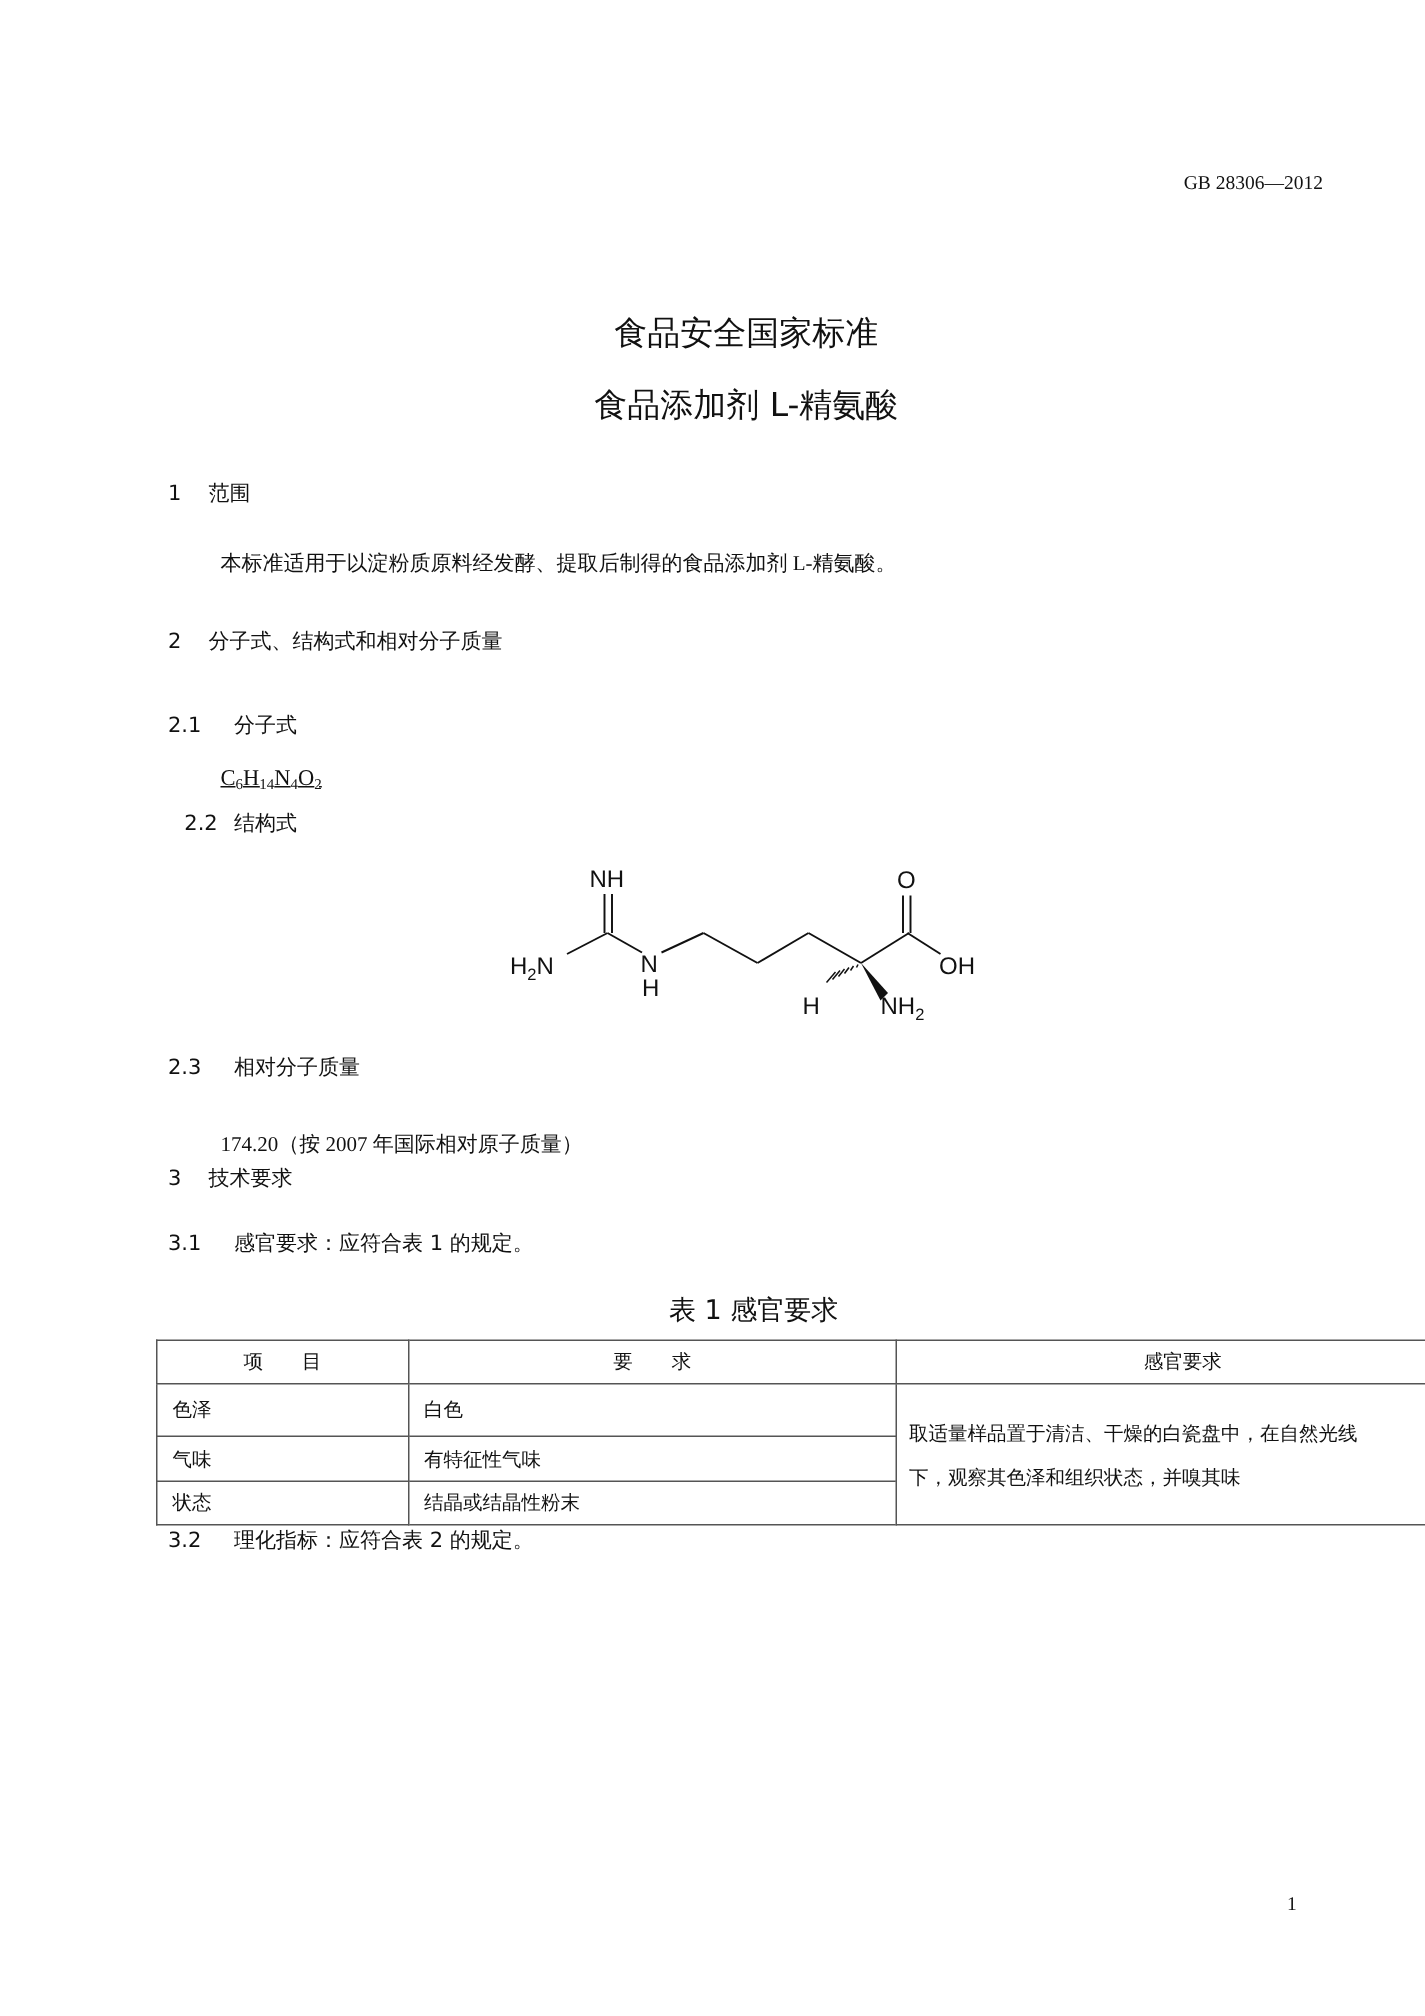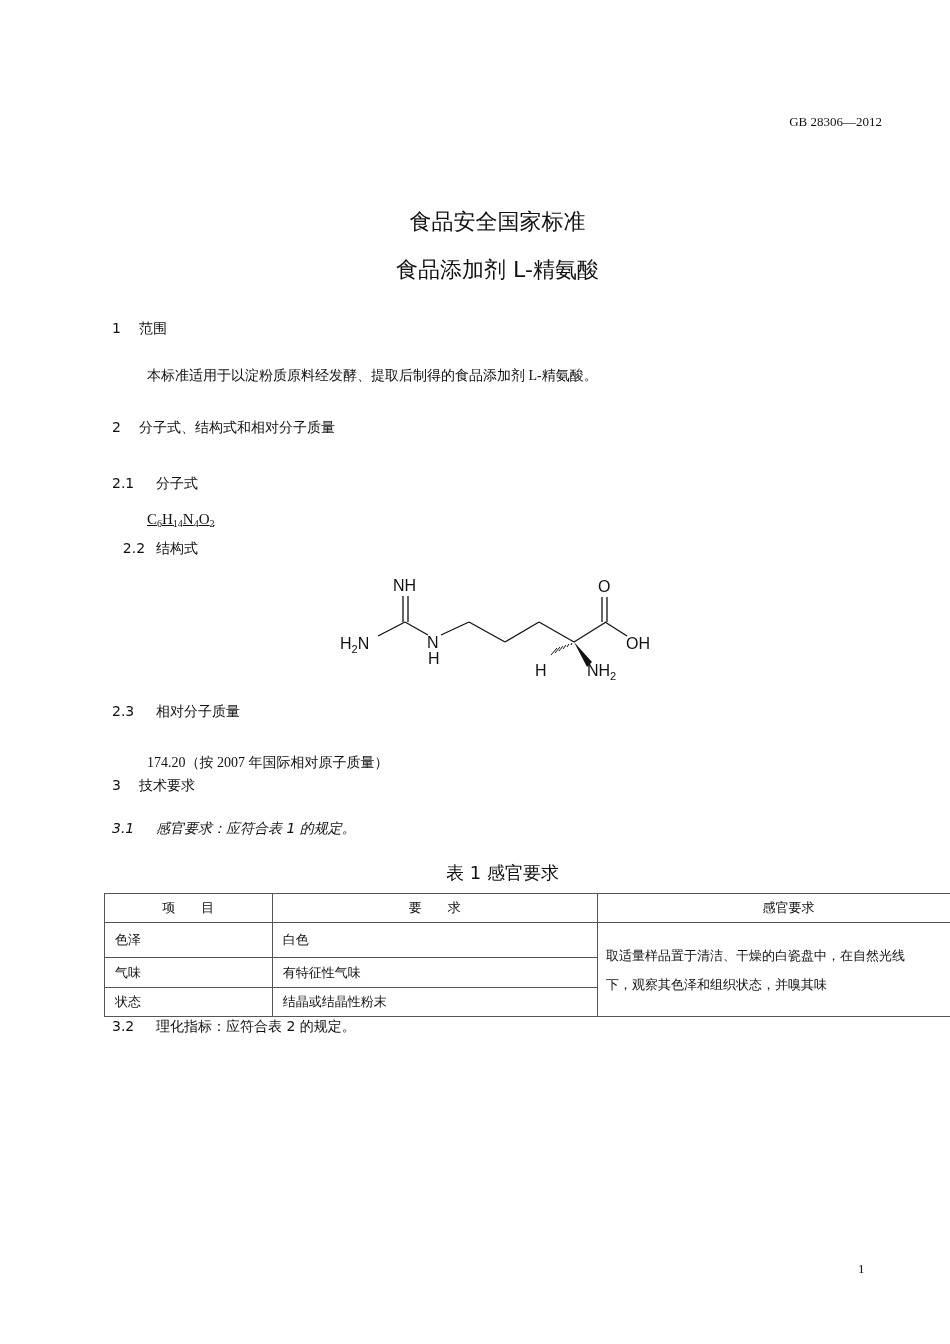--- a/index.html
+++ b/index.html
@@ -101,21 +101,21 @@
 
 <div class="abs heading sans" style="top:703px;">
   <span class="num" style="width:44px;">2.3</span><span>相对分子质量</span>
 </div>
 <div class="abs para" style="left:147px; top:710px;margin-top:44px;">174.20（按 2007 年国际相对原子质量）</div>
 
 <div class="abs heading sans" style="top:777px;">
   <span class="num" style="width:27px;">3</span><span>技术要求</span>
 </div>
 
-<div class="abs heading sans" style="top:820px;font-style:italic;">
+<div class="abs heading sans" style="top:820px;">
   <span class="num" style="width:44px;">3.1</span><span>感官要求：应符合表 1 的规定。</span>
 </div>
 
 <div class="abs table-caption sans">表 1 感官要求</div>
 <table class="t1">
   <colgroup>
     <col style="width:151px;">
     <col style="width:293px;">
     <col style="width:344px;">
   </colgroup>

